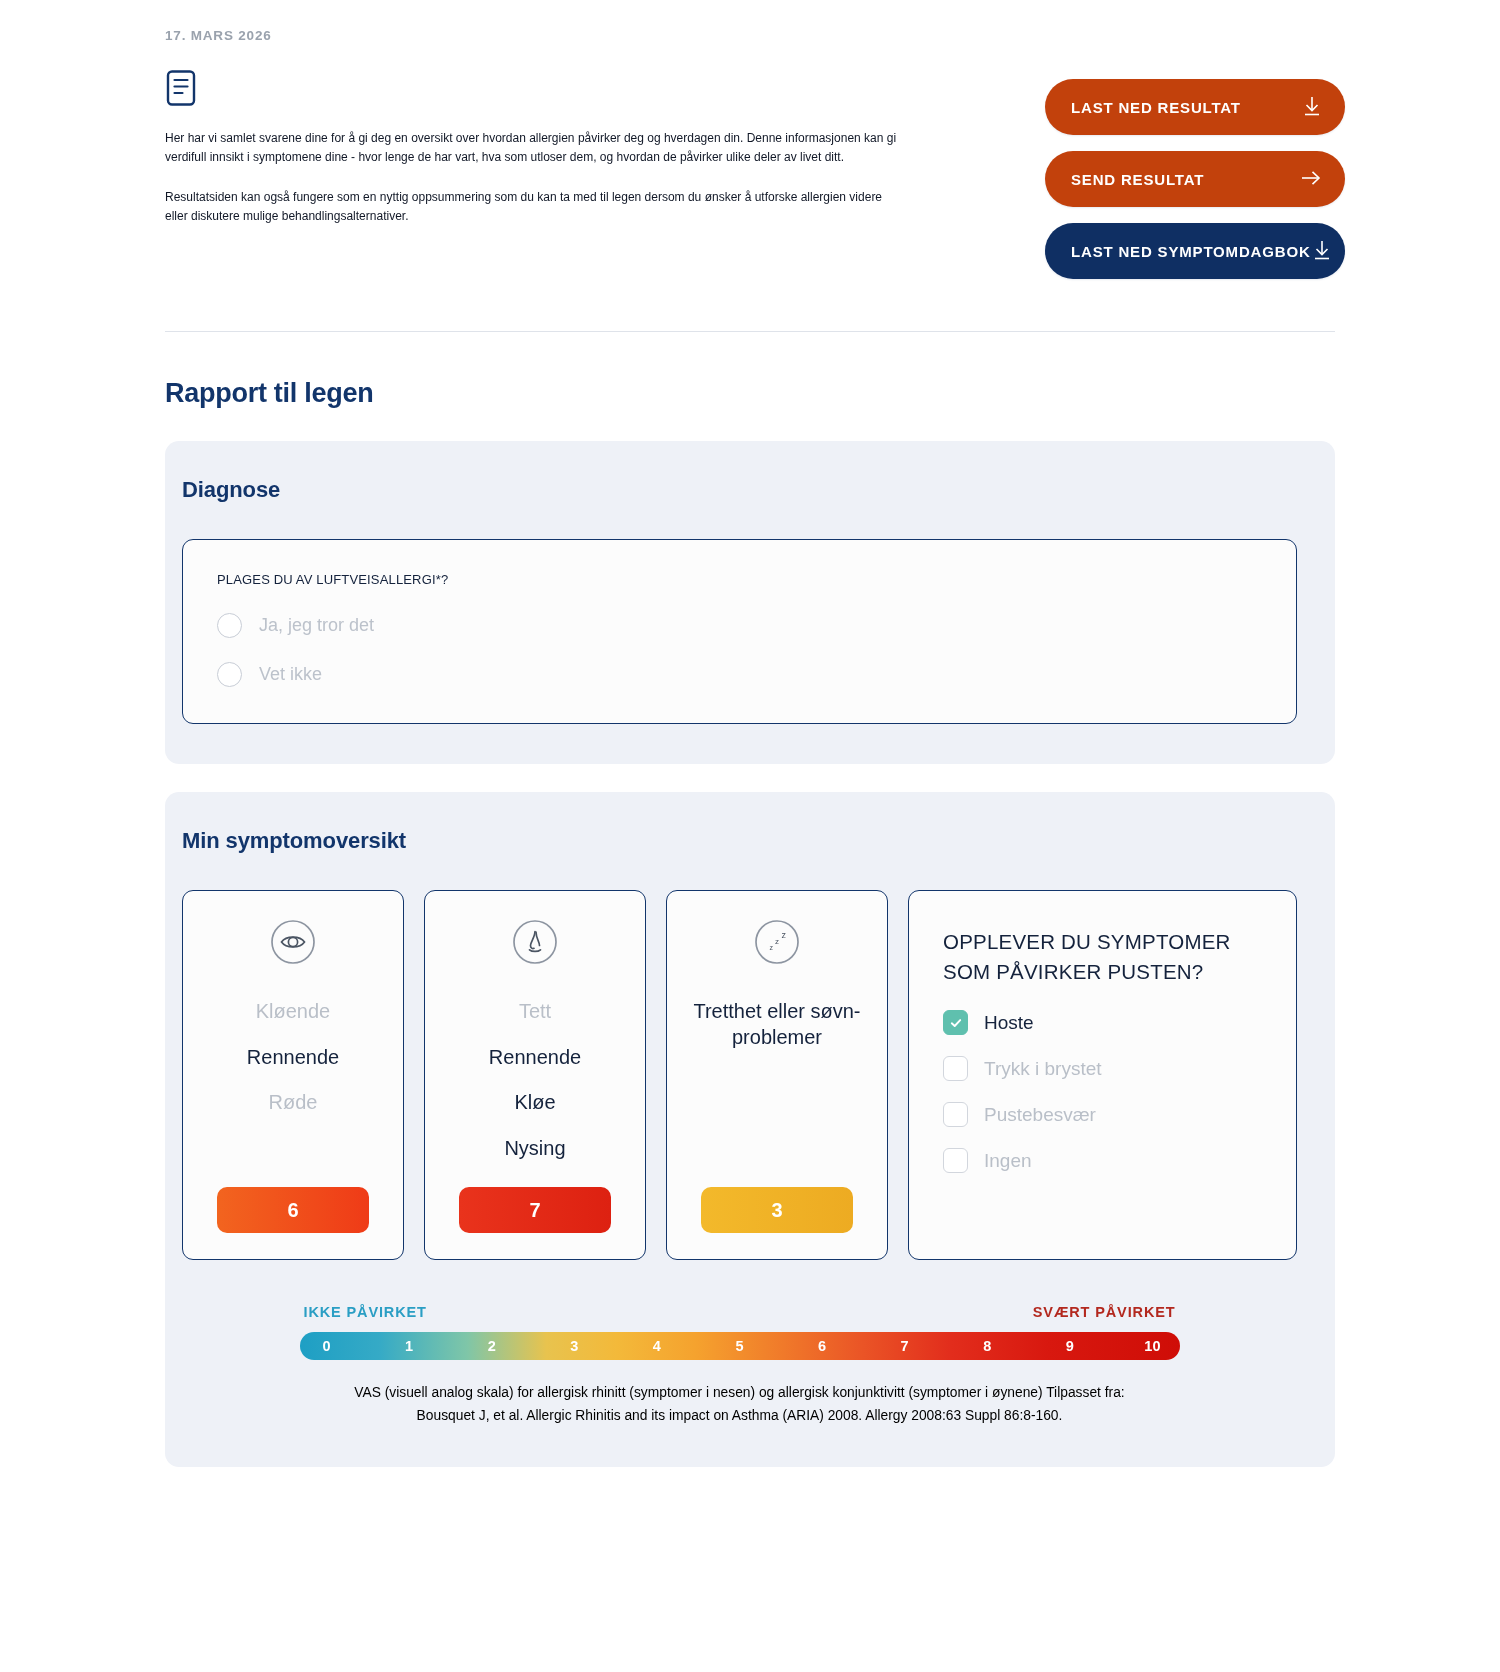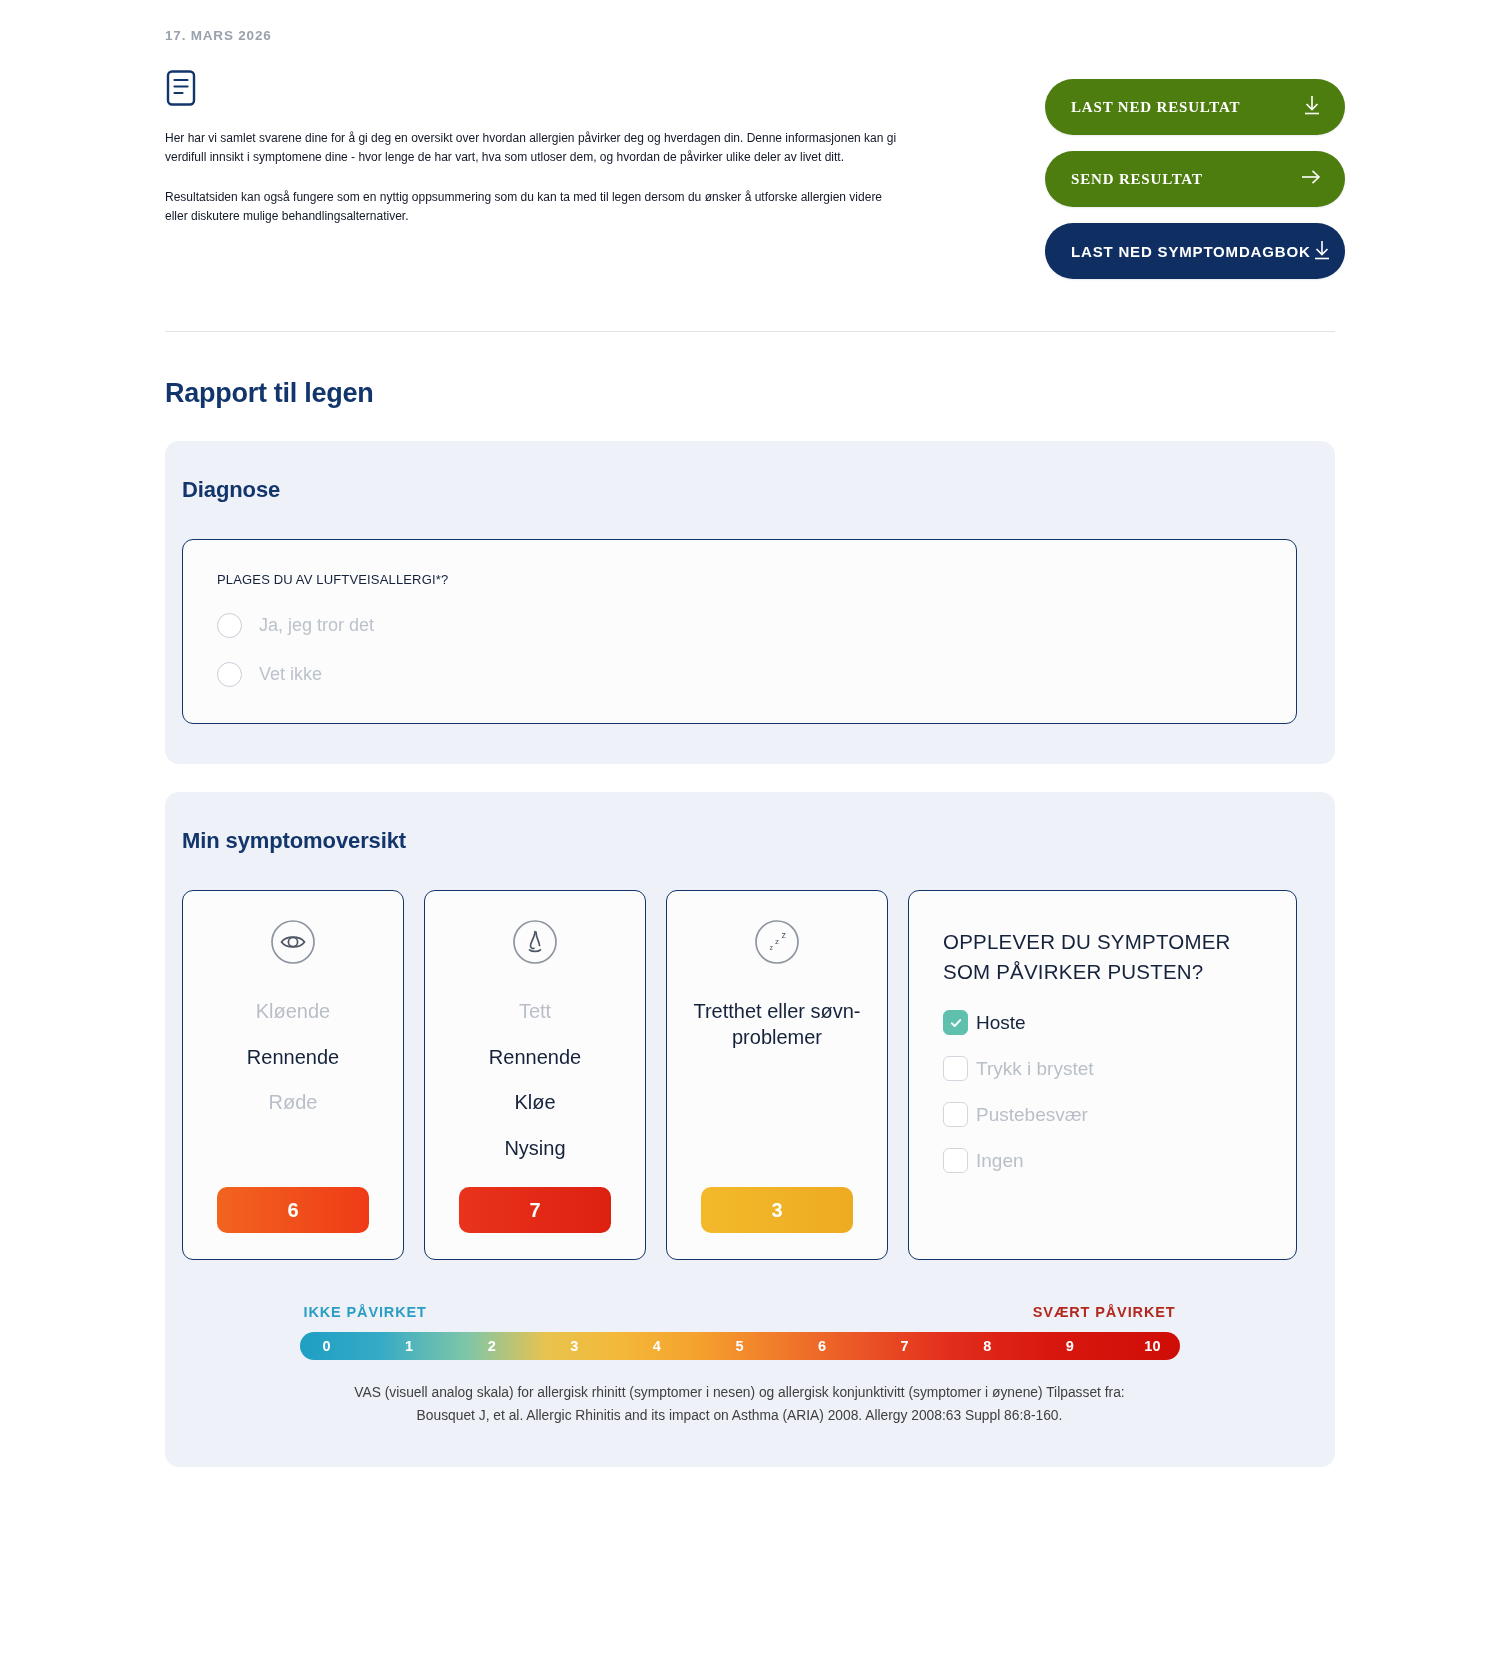--- a/index.html
+++ b/index.html
@@ -84,21 +84,21 @@
     align-items: center;
     justify-content: space-between;
     padding: 0 22px 0 26px;
     font-family: "Liberation Sans", sans-serif;
     font-size: 15px;
     font-weight: 600;
     letter-spacing: 0.055em;
     cursor: pointer;
     box-shadow: 0 1px 2px rgba(18,53,107,0.10);
   }
-  .btn.teal { background: #4d7c0f; color: #ffffff; font-family: Liberation Serif, serif; }
+  .btn.teal { background: #c2410c; color: #ffffff; }
   .btn.navy { background: #0f2f63; color: #ffffff; }
   .btn .lbl { white-space: nowrap; }
   .btn svg { flex: 0 0 auto; }
 
   
   .divider {
     height: 1px;
     background: #dfe3ea;
     margin: 52px 10px 0 10px;
   }
@@ -219,21 +219,21 @@
     font-size: 20.5px;
     font-weight: 500;
     color: #14223c;
     line-height: 1.45;
     margin: 0 0 24px 0;
     letter-spacing: 0.01em;
   }
   .cb-row {
     display: flex;
     align-items: center;
-    gap: 8px;
+    gap: 16px;
     margin-bottom: 21px;
   }
   .cb-row:last-child { margin-bottom: 0; }
   .cb-box {
     width: 25px; height: 25px;
     border-radius: 6px;
     border: 1.6px solid #d2d6dd;
     background: #ffffff;
     flex: 0 0 auto;
     display: flex; align-items: center; justify-content: center;
@@ -274,21 +274,21 @@
     font-size: 14.5px;
     font-weight: 700;
   }
   .scale-bar span { width: 22px; text-align: center; }
   .footnote {
     margin: 22px auto 0 auto;
     width: 790px;
     text-align: center;
     font-size: 13.8px;
     line-height: 1.62;
-    color: #404040;
+    color: #000000;
   }
   .spacer-bottom { height: 40px; }
 </style>
 </head>
 <body>
 
 <div class="page">
   <div class="inner">
 
     <div class="datestamp">17. MARS 2026</div>

